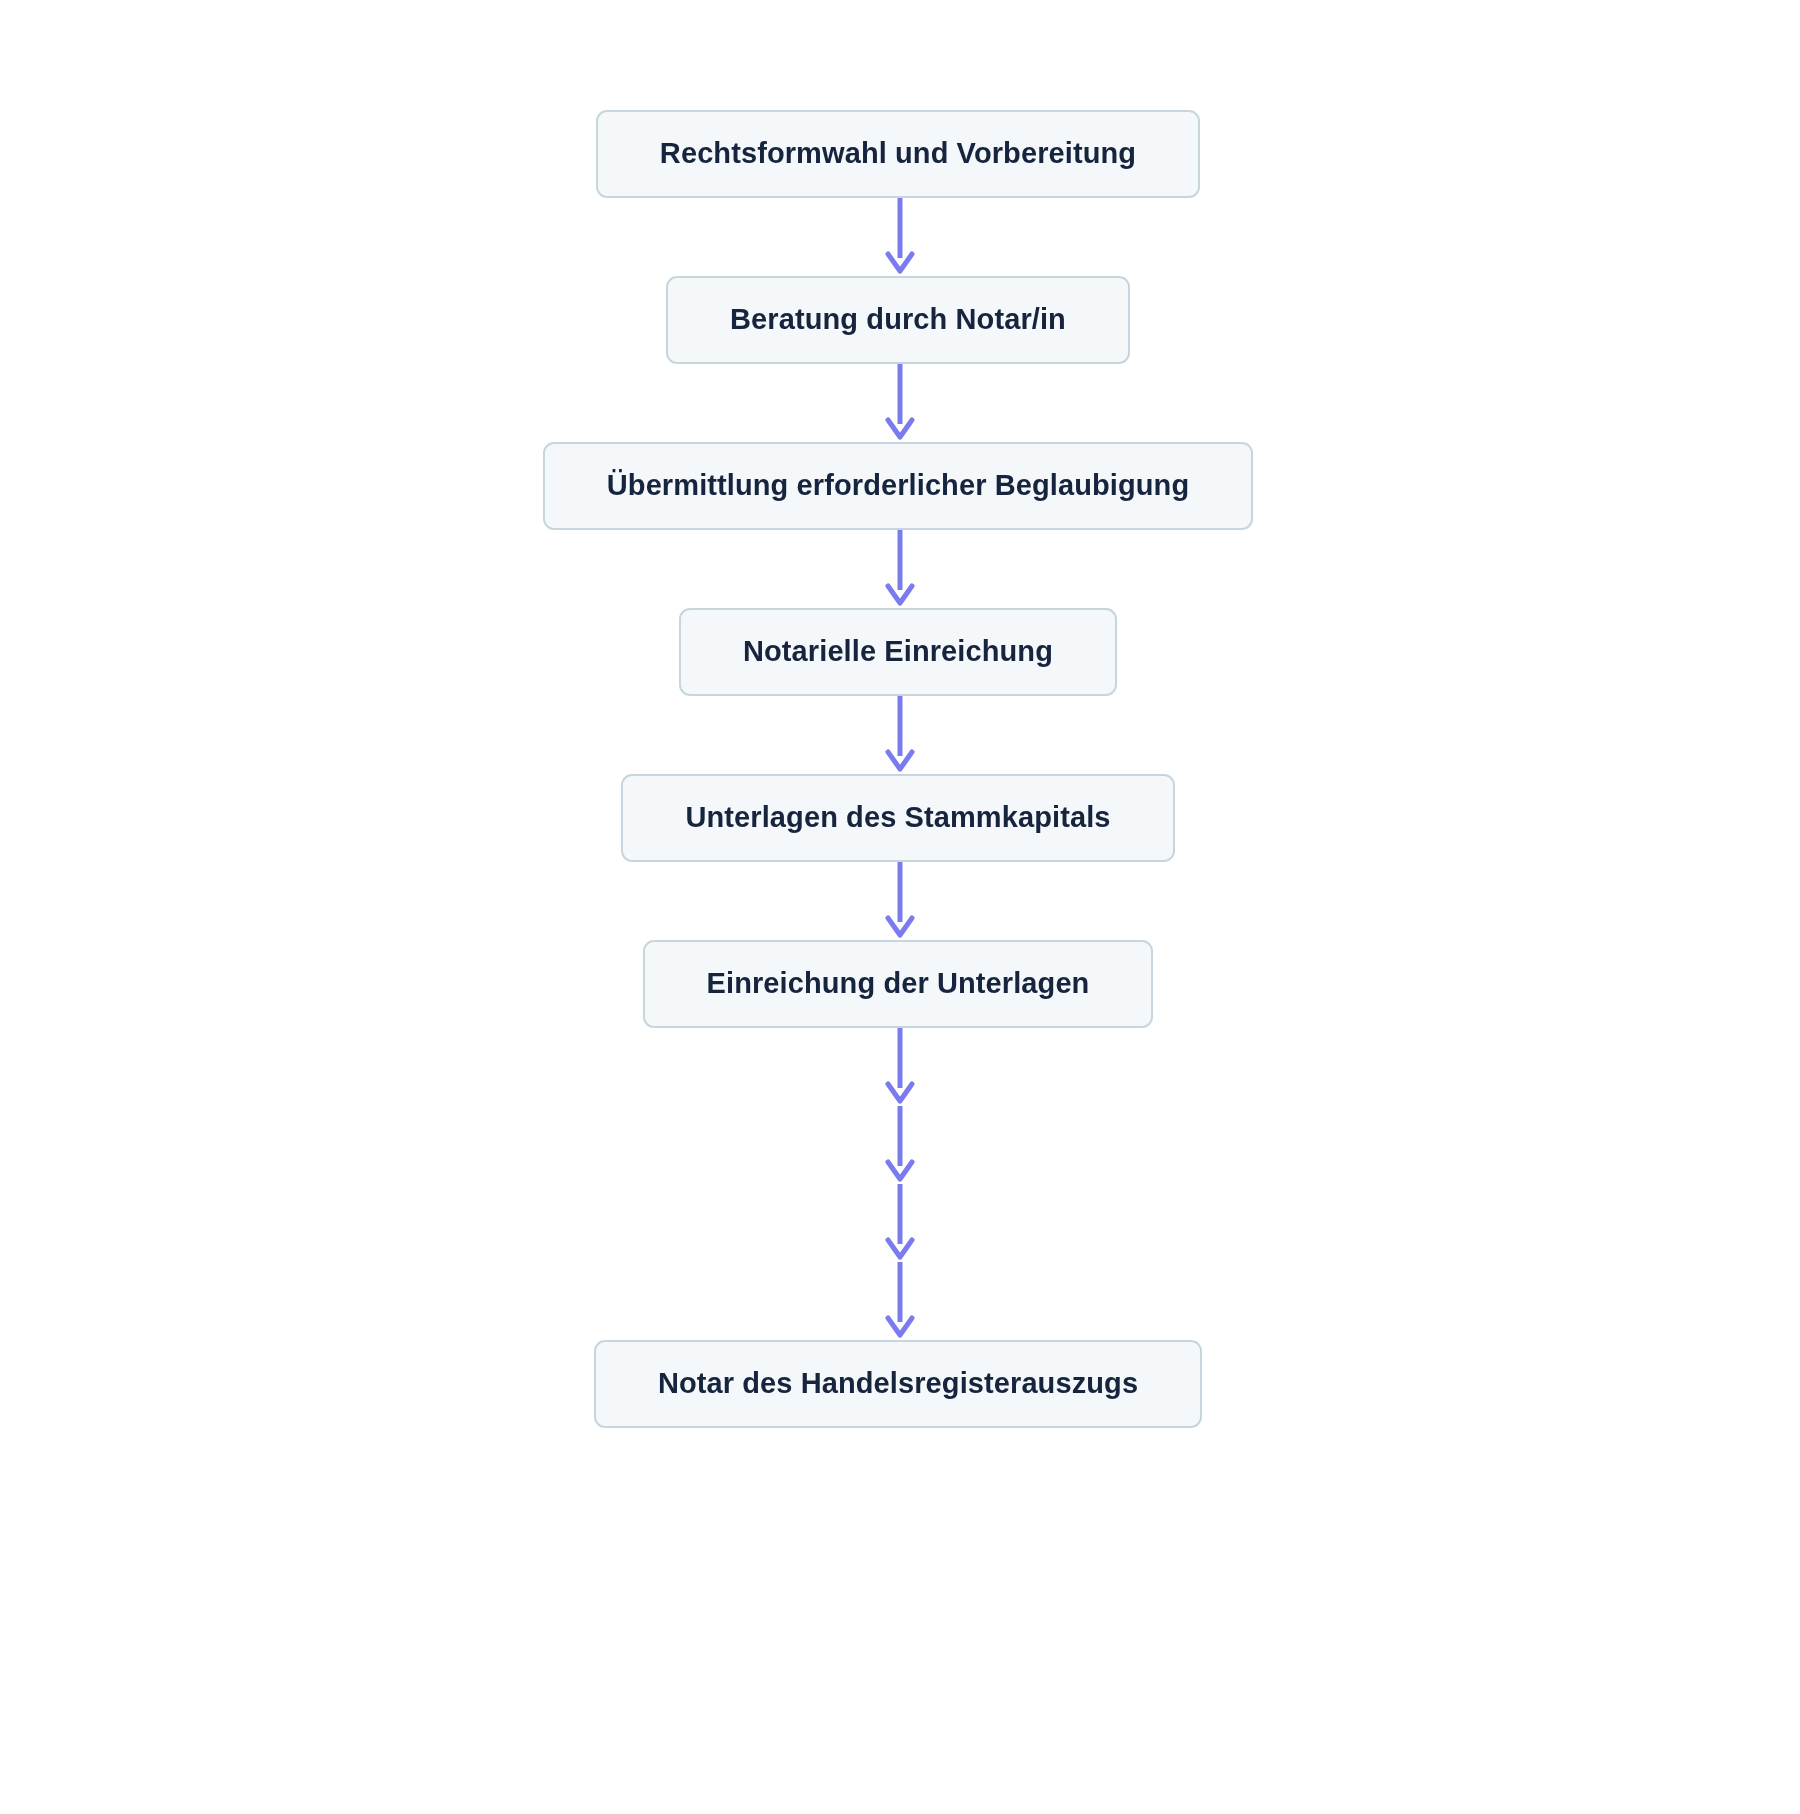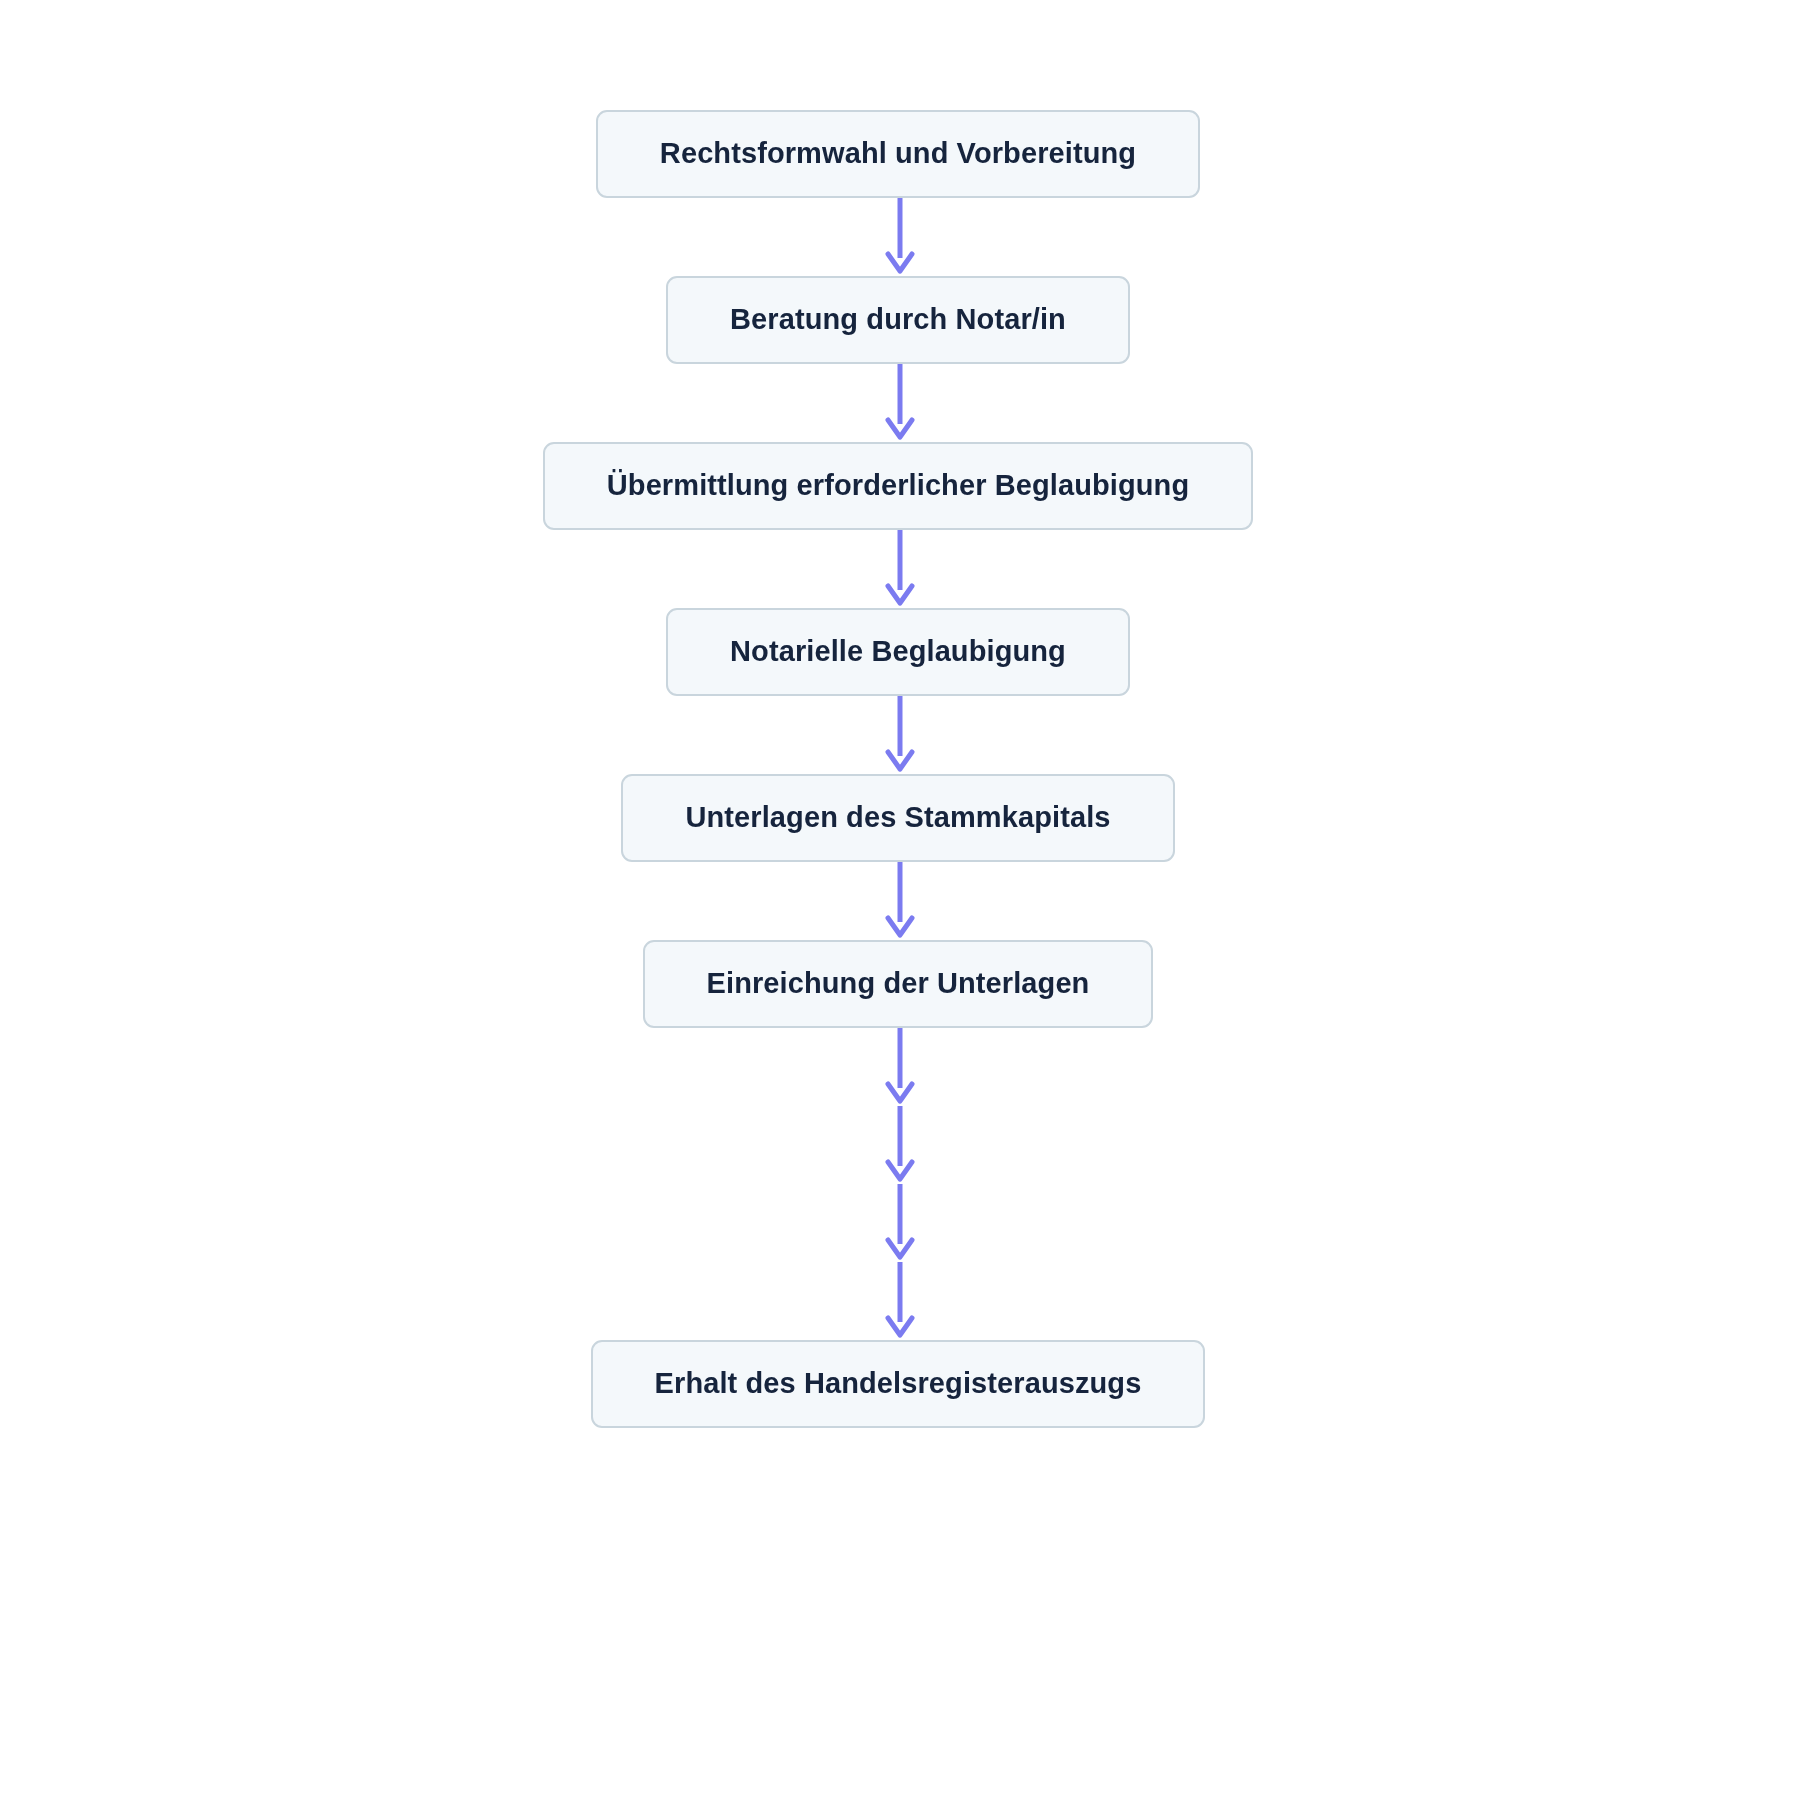--- a/index.html
+++ b/index.html
@@ -116,21 +116,21 @@
       <svg viewBox="0 0 40 78" xmlns="http://www.w3.org/2000/svg" aria-hidden="true">
         <g>
           <line x1="20" y1="0" x2="20" y2="60" stroke="#7b7bf0" stroke-width="5" stroke-linecap="butt"></line>
           <path d="M20 73 L8 56 M20 73 L32 56" fill="none" stroke="#7b7bf0" stroke-width="5" stroke-linecap="round" stroke-linejoin="round"></path>
         </g>
       </svg>
     </div>
 
     <div class="flow-row">
       <div class="node">
-        <span>Notarielle Beglaubigung</span>
+        <span>Notarielle Einreichung</span>
       </div>
     </div>
 
     <div class="connector">
       <svg viewBox="0 0 40 78" xmlns="http://www.w3.org/2000/svg" aria-hidden="true">
         <g>
           <line x1="20" y1="0" x2="20" y2="60" stroke="#7b7bf0" stroke-width="5" stroke-linecap="butt"></line>
           <path d="M20 73 L8 56 M20 73 L32 56" fill="none" stroke="#7b7bf0" stroke-width="5" stroke-linecap="round" stroke-linejoin="round"></path>
         </g>
       </svg>
@@ -191,18 +191,18 @@
       <svg viewBox="0 0 40 78" xmlns="http://www.w3.org/2000/svg" aria-hidden="true">
         <g>
           <line x1="20" y1="0" x2="20" y2="60" stroke="#7b7bf0" stroke-width="5" stroke-linecap="butt"></line>
           <path d="M20 73 L8 56 M20 73 L32 56" fill="none" stroke="#7b7bf0" stroke-width="5" stroke-linecap="round" stroke-linejoin="round"></path>
         </g>
       </svg>
     </div>
 
     <div class="flow-row">
       <div class="node">
-        <span>Erhalt des Handelsregisterauszugs</span>
+        <span>Notar des Handelsregisterauszugs</span>
       </div>
     </div>
 
   </div>
 </div>
 
 </body></html>

